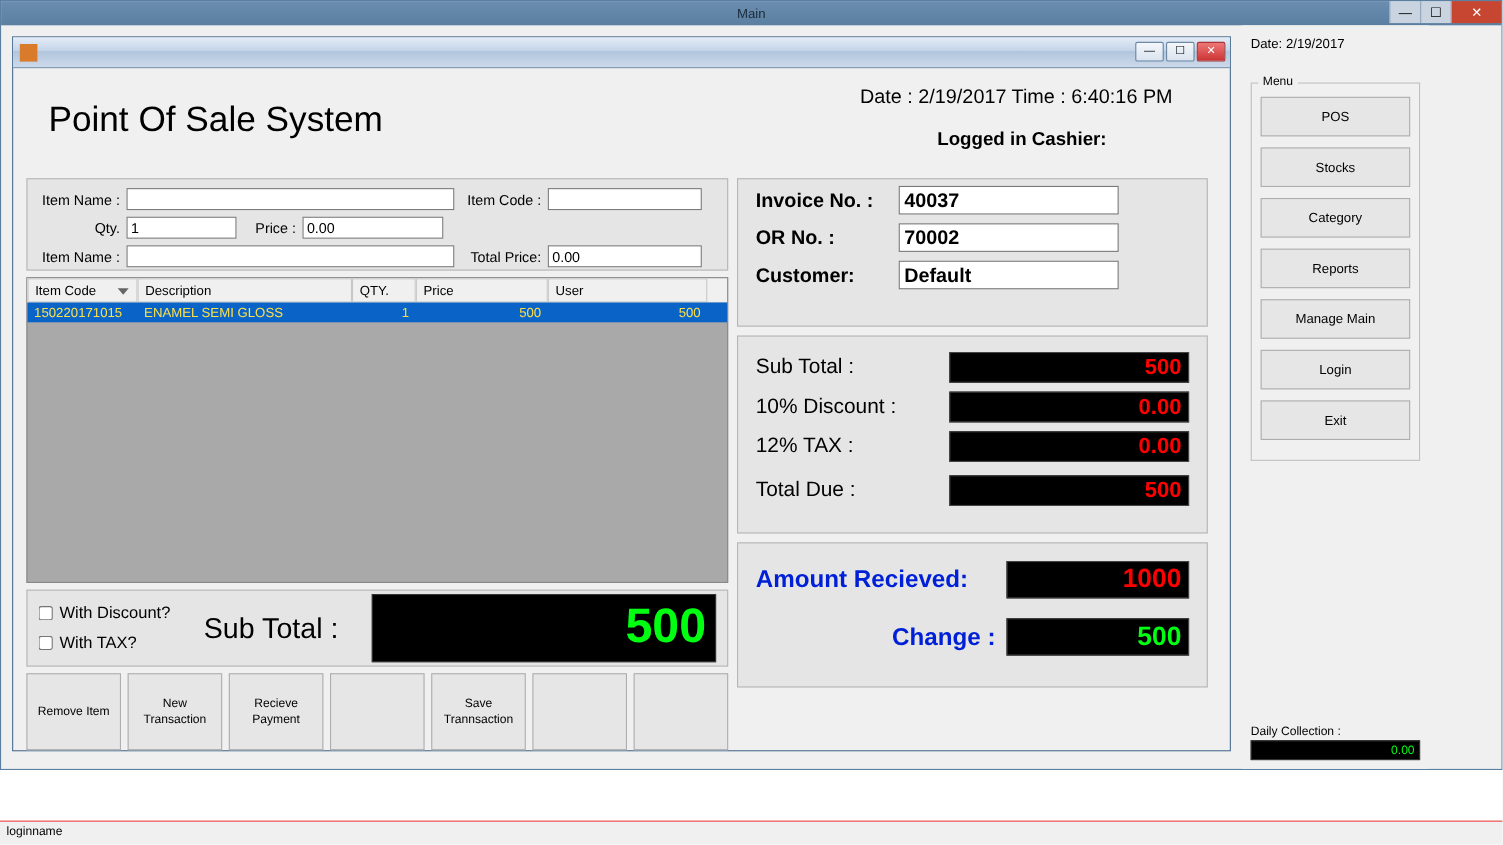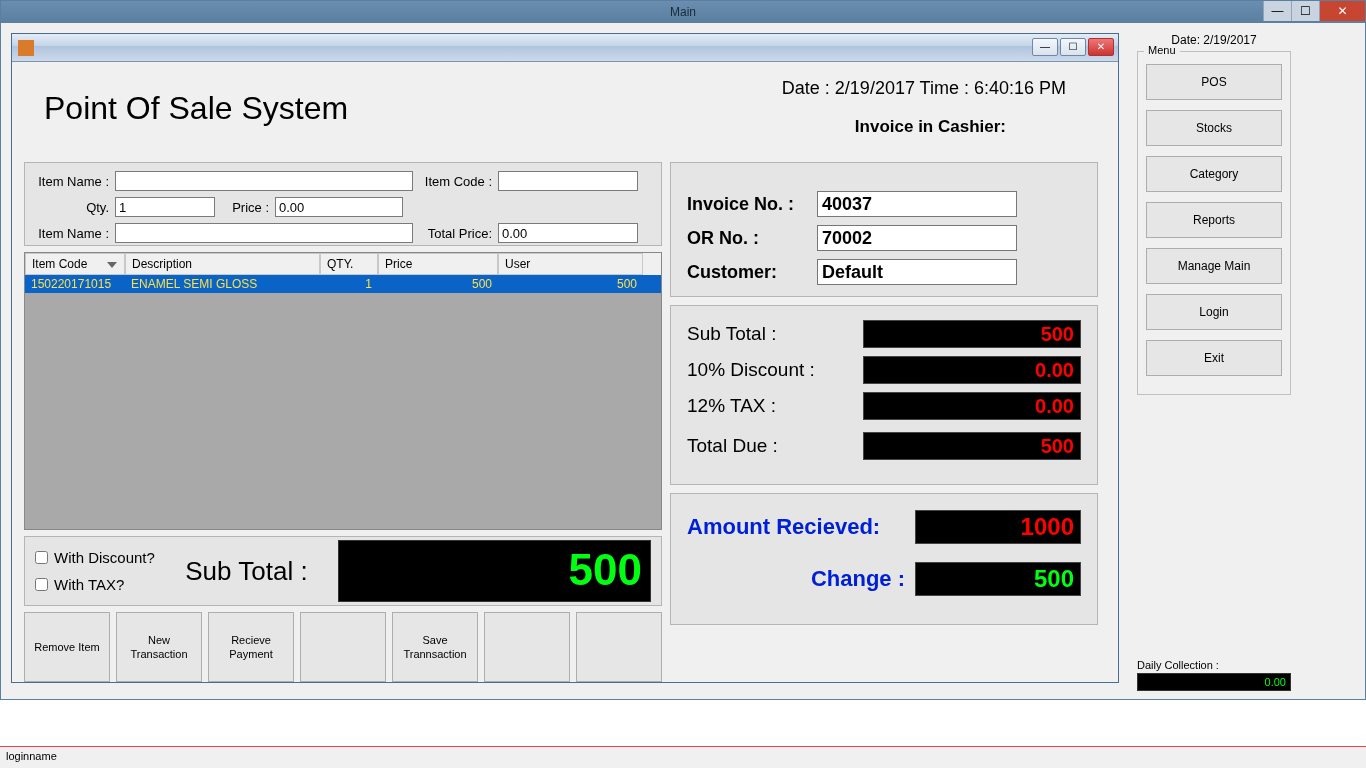--- a/index.html
+++ b/index.html
@@ -51,40 +51,40 @@
 .sub-panel { height: 70px; display:flex; align-items:center; justify-content:space-between;}
 .checks { display:flex; flex-direction:column; gap: 10px; font-size:15px;}
 .checks label { display:flex; align-items:center; gap:6px;}
 .checks input {width:13px;height:13px;}
 .subtotal-label { font-size: 26px;}
 .big-display { width: 313px; height: 62px; background:#000; color:#00ff11; font-size: 44px; font-family: Arial; text-align:right; padding: 4px 8px; border:1px solid #333; font-weight: bold;}
 
 .btn-row { display:flex; gap:6px; height: 70px;}
 .action-btn { width: 86px; height: 70px; background: #e6e6e6; border: 1px solid #adadad; font-size: 11px; text-align:center; display:flex; align-items:center; justify-content:center; padding: 2px; line-height:1.3;}
 
-.invoice-panel { height: 135px; padding: 28px 16px;}
+.invoice-panel { height: 135px; padding: 6px 16px;}
 .inv-row { display:flex; align-items:center; margin-bottom: 8px;}
 .inv-row label { width: 130px; font-size: 18px; font-weight: bold;}
 .inv-row input { width: 200px; height: 26px; font-size:18px; font-weight:bold; border:1px solid #777; padding:0 4px;}
 
 .totals-panel { height: 180px; padding: 14px 16px;}
 .tot-row { display:flex; align-items:center; justify-content: space-between; margin-bottom: 8px;}
 .tot-row label { font-size: 19px;}
 .lcd { width: 218px; height: 28px; background:#000; color:#ff0000; font-size: 20px; text-align:right; padding: 2px 6px; border:1px solid #444; font-family: Arial; font-weight:bold;}
 
 .pay-panel { height: 132px; padding: 16px;}
 .pay-row { display:flex; align-items:center; justify-content:space-between; margin-bottom: 18px;}
 .pay-row label { font-size: 22px; color: #0020d8; font-weight: bold;}
 .pay-lcd { width: 166px; height: 34px; background:#000; font-size:24px; text-align:right; padding:2px 6px; border:1px solid #444; font-weight:bold;}
 .pay-lcd.red { color:#ff0000;}
 .pay-lcd.green{ color:#00ff11;}
 
 
 .sidebar { width: 170px; padding: 10px 8px; background: #f0f0f0; border-left: 0; position:relative;}
-.side-date { font-size: 12px; margin-bottom: 4px; text-align: center;}
+.side-date { font-size: 12px; margin-bottom: 28px;}
 .menu-group { border: 1px solid #c0c0c0; padding: 12px 8px 8px; position:relative;}
 .menu-group .legend { position:absolute; top:-8px; left:6px; background:#f0f0f0; padding:0 4px; font-size:11px;}
 .menu-btn { display:block; width:100%; height: 36px; background: #e6e6e6; border:1px solid #adadad; margin-bottom: 10px; font-size:12px;}
 .daily { position:absolute; bottom: 8px; left:8px; right:8px;}
 .daily-label { font-size:11px; margin-bottom:2px;}
 .daily-lcd { height: 18px; background:#000; color:#00ff11; font-size:11px; text-align:right; padding:2px 4px; border:1px solid #333;}
 
 .statusbar { position:absolute; left:0; bottom:0; width:1366px; height:22px; background:#f0f0f0; border-top:1px solid #ef4444; font-size:11px; padding:3px 6px;}
 </style>
 </head>
@@ -111,21 +111,21 @@
           <div class="ctl close">✕</div>
         </div>
       </div>
       <div class="pos-body">
         <div class="pos-header">
           <div class="pos-title">Point Of Sale System</div>
           <div>
             <div class="pos-dt">
               <span>Date : </span><span>2/19/2017</span><span>  Time : </span><span>6:40:16 PM</span>
             </div>
-            <div class="pos-cashier">Invoice in Cashier:</div>
+            <div class="pos-cashier">Logged in Cashier:</div>
           </div>
         </div>
 
         <div class="columns">
 
           <div class="left-col">
             <div class="panel entry-panel">
               <div class="entry-row">
                 <label style="width:80px">Item Name :</label>
                 <input class="txt" style="width: 298px;" value="">

